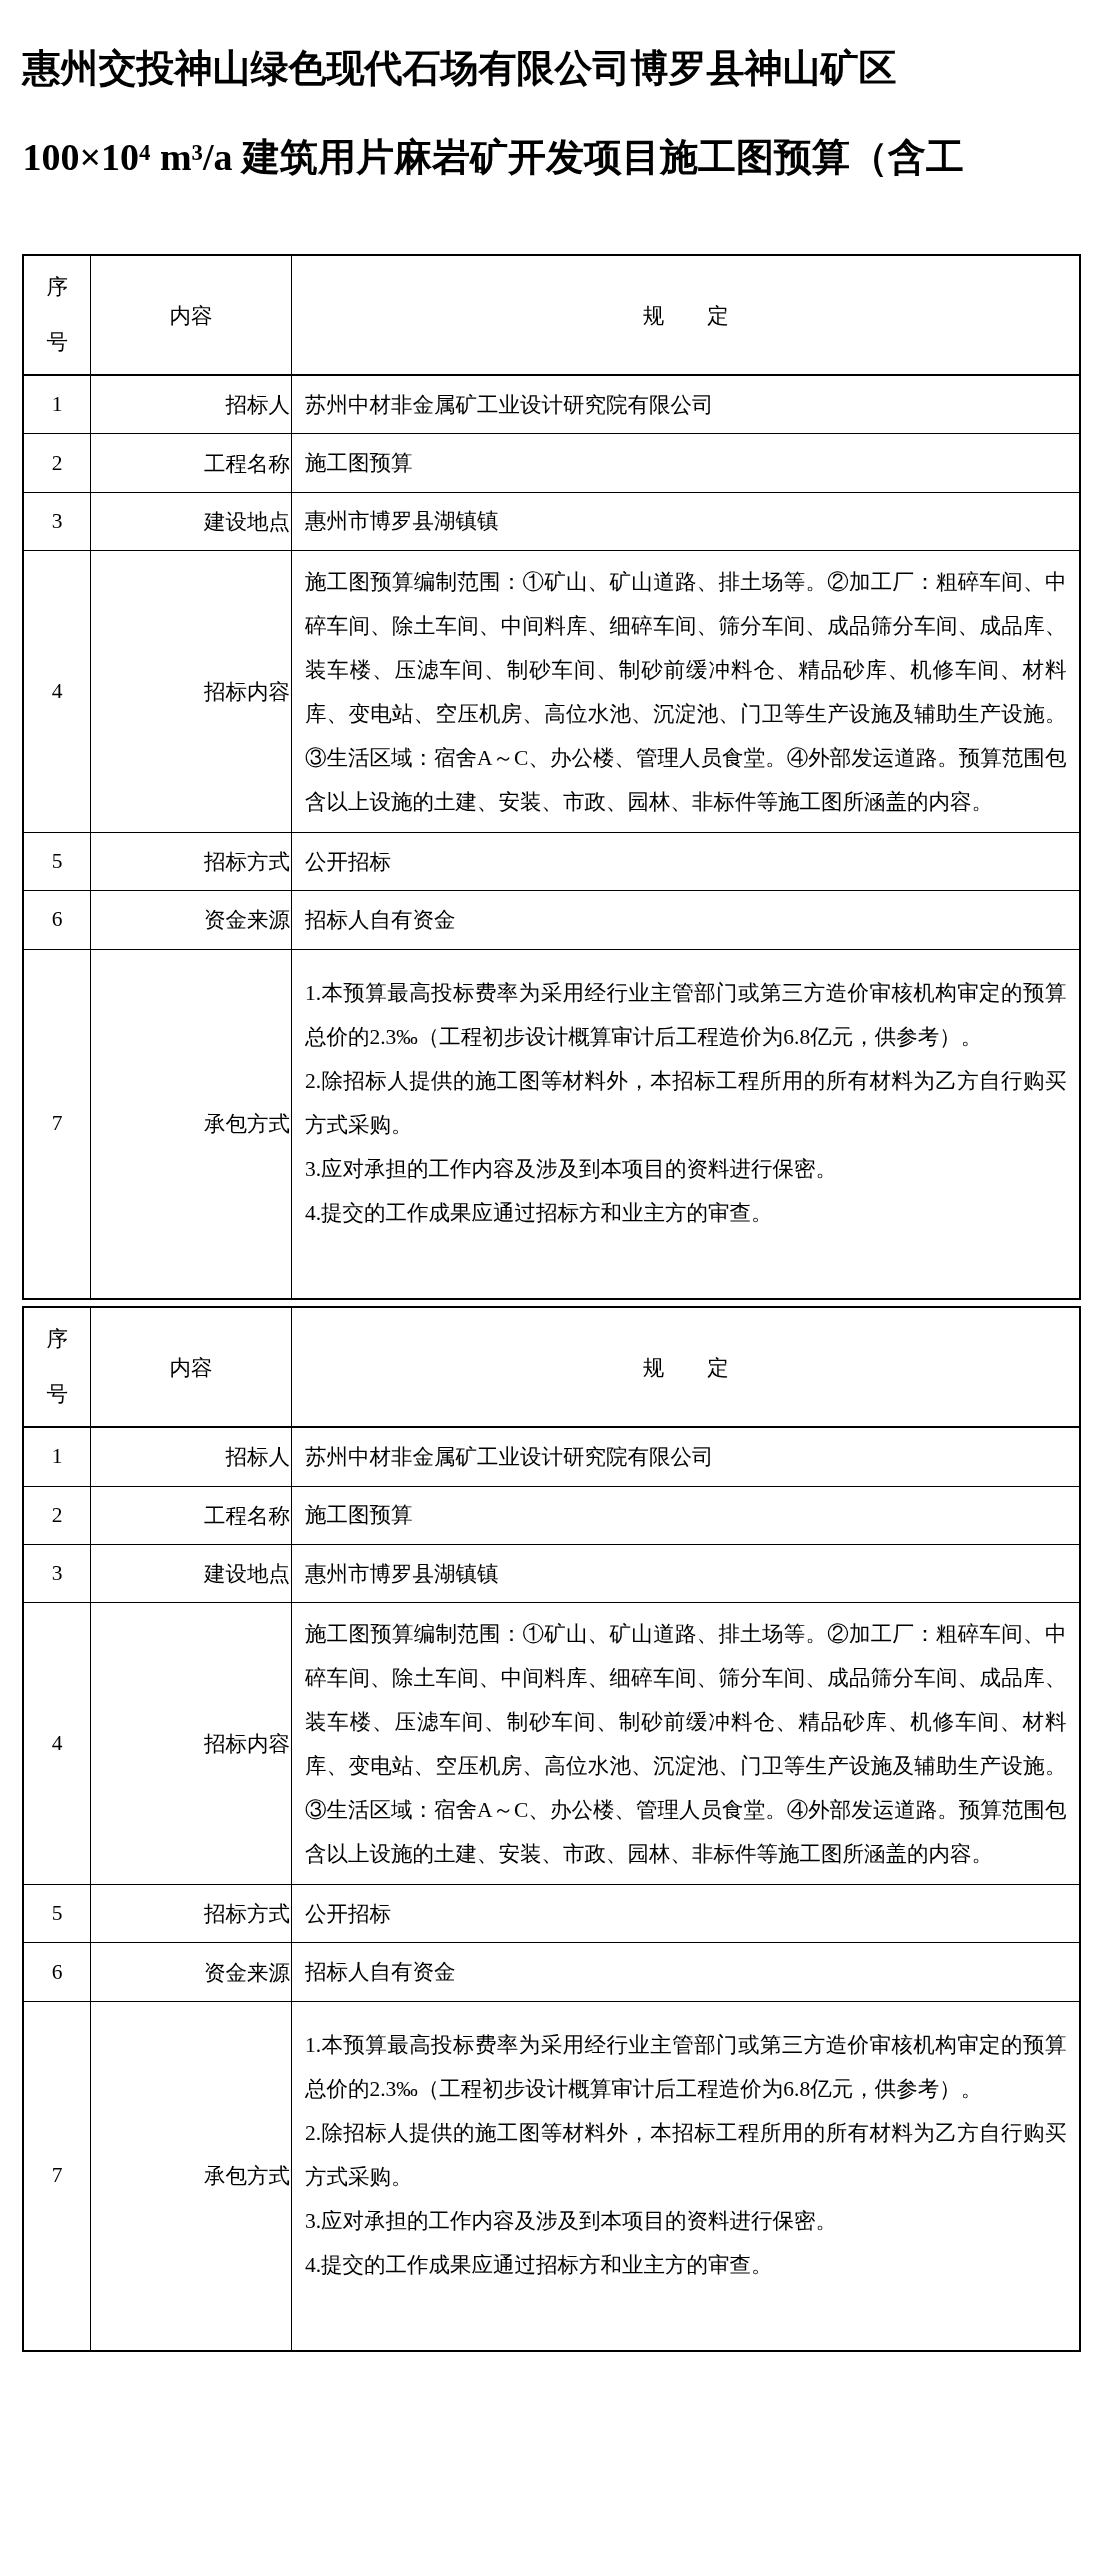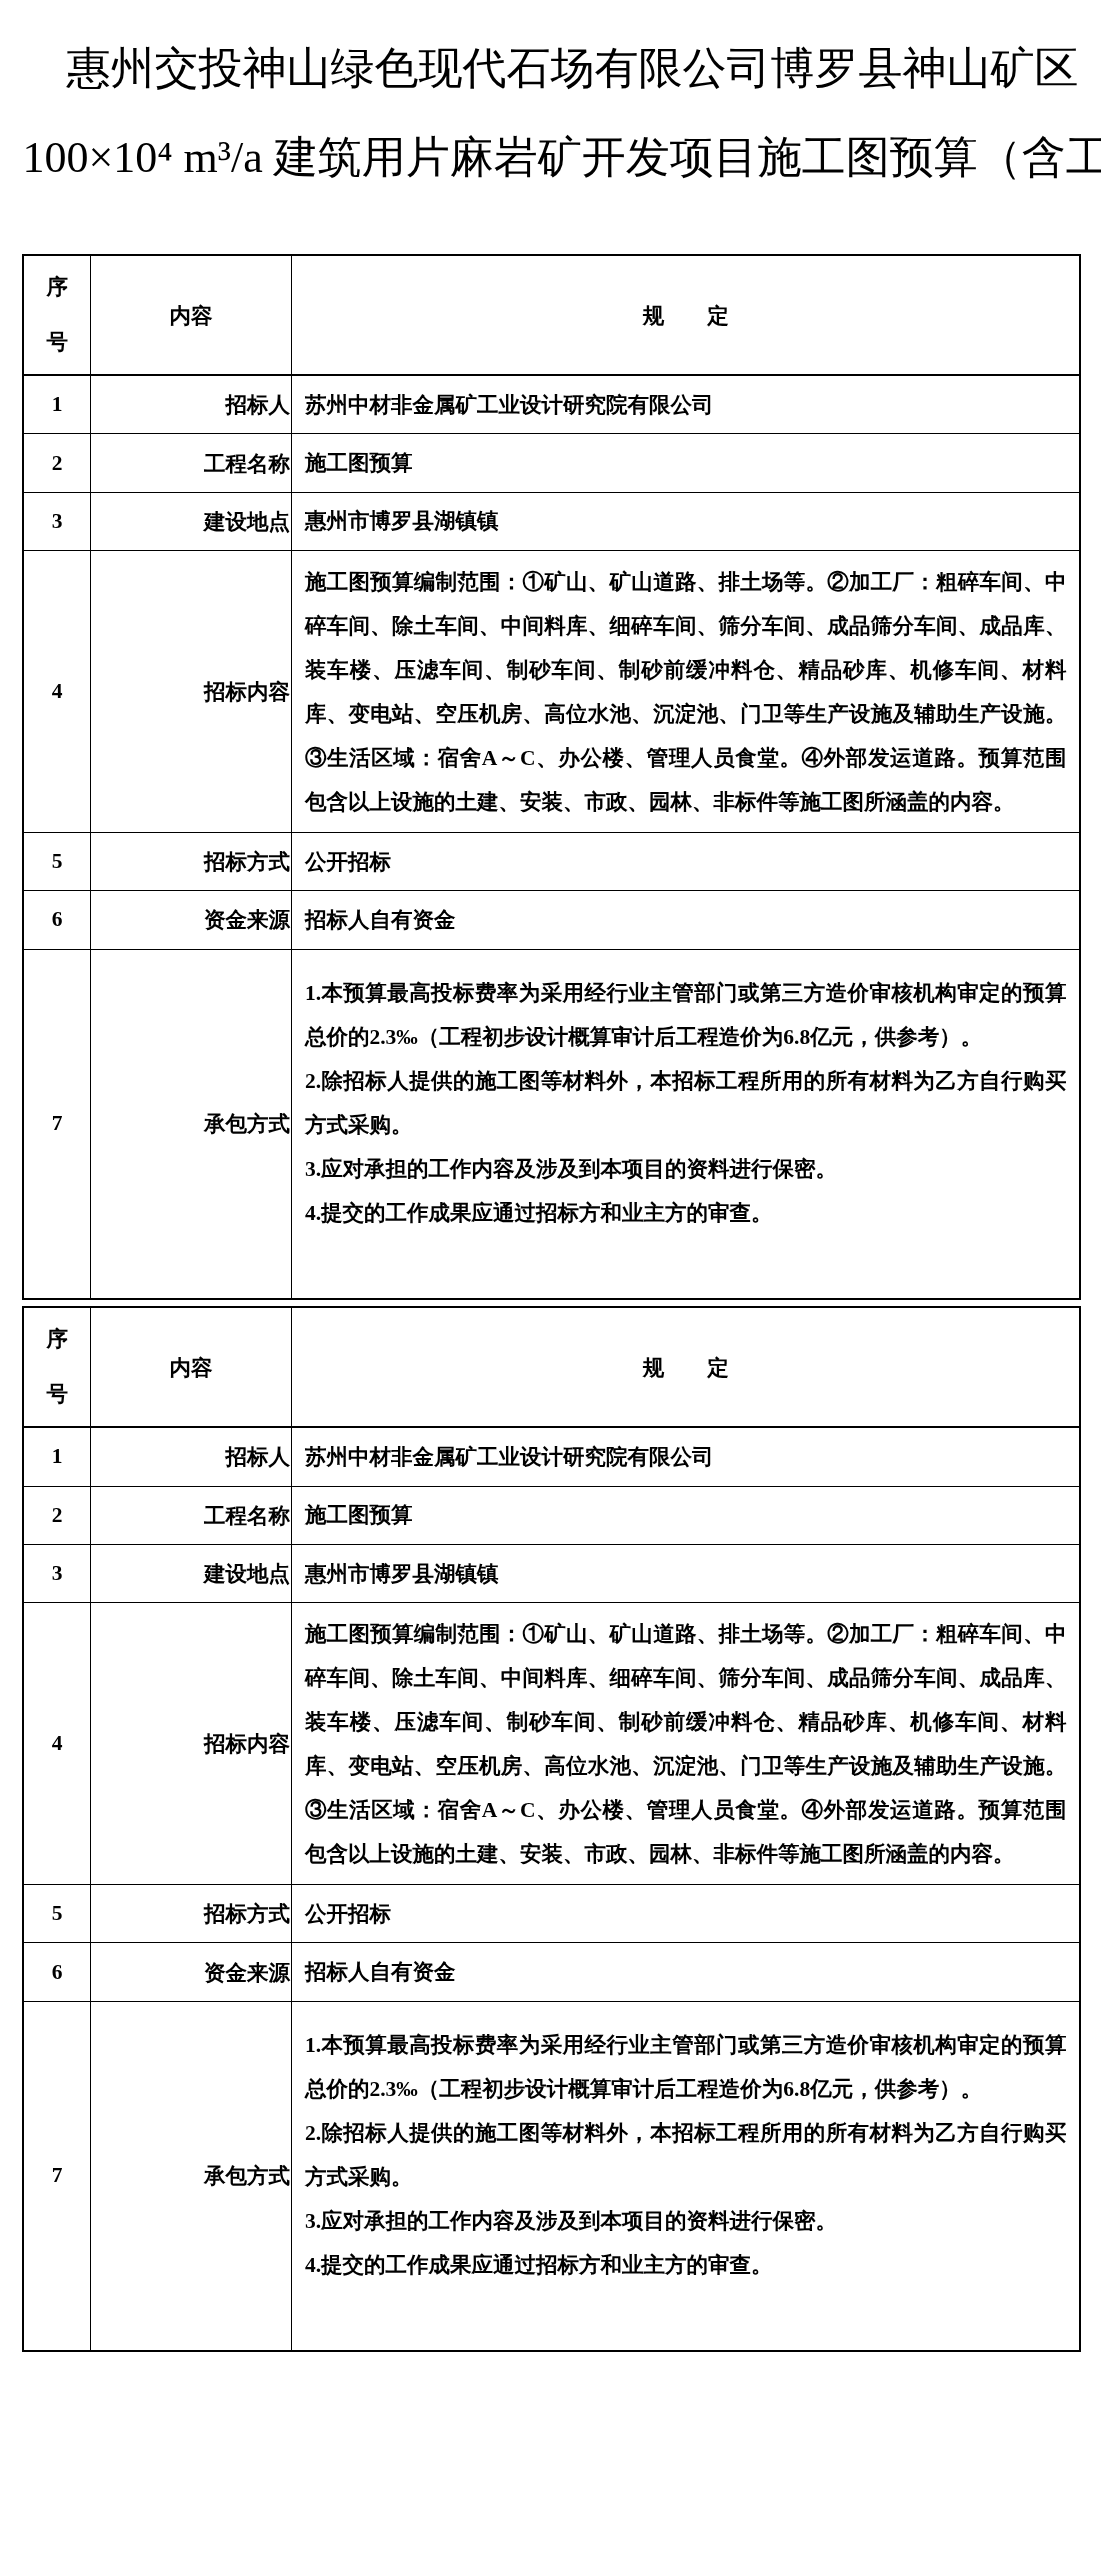--- a/index.html
+++ b/index.html
@@ -9,23 +9,23 @@
     color: #000000;
     font-family: "Liberation Serif", "DejaVu Serif", serif;
   }
   body {
     width: 1101px;
     min-height: 2576px;
   }
   
   .title-block {
     margin: 24px 22.4px 0 22.4px;
-    text-align: right;
-    font-weight: normal;
-    font-size: 44px;
+    text-align: left;
+    font-weight: bold;
+    font-size: 38px;
     line-height: 89px;
   }
   .title-line { white-space: nowrap; }
   .tender-no-line { white-space: nowrap; }
 
   
   table.doc-table {
     border-collapse: collapse;
     table-layout: fixed;
     width: 1058px;
@@ -33,21 +33,21 @@
     border: 2.8px solid #000;
   }
   table.doc-table.first  { margin-top: 52px; }
   table.doc-table.second { margin-top: 6.5px; }
 
   .doc-table th,
   .doc-table td {
     border: 1.9px solid #000;
     vertical-align: middle;
     font-size: 21.5px;
-    font-weight: bold;
+    font-weight: normal;
     overflow: hidden;
   }
   .doc-table thead th {
     height: 116px;
     border-bottom: 2.8px solid #000;
     text-align: center;
   }
   .head-no-wrap {
     width: 1.15em;
     margin: 0 auto;

